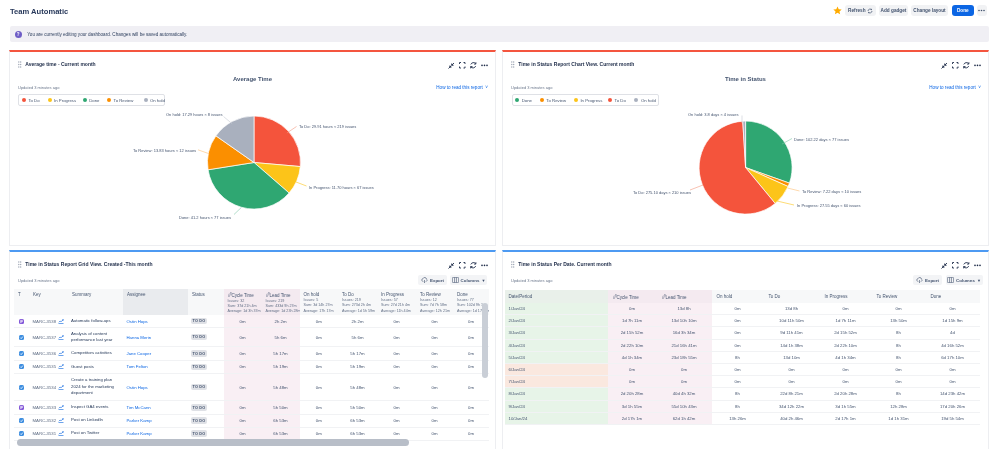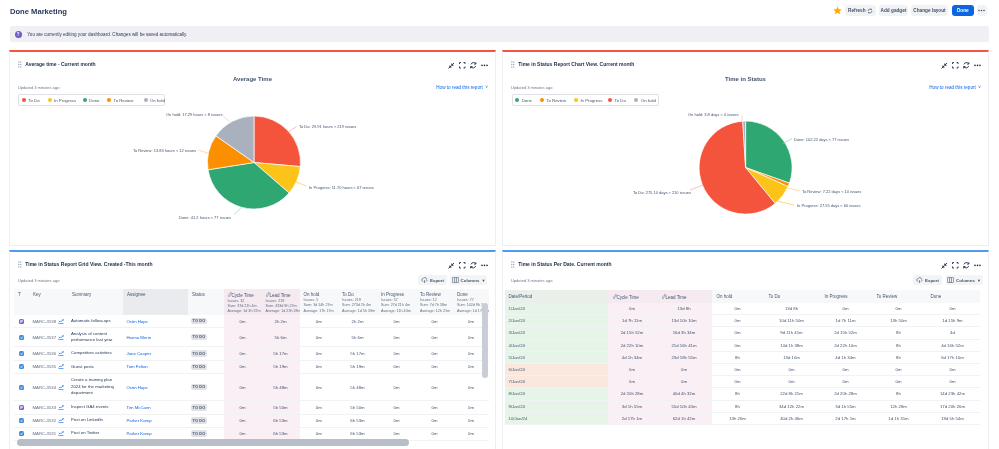--- a/index.html
+++ b/index.html
@@ -49,21 +49,21 @@
 .hname { font-size:4.5px; color:#44546F; }
 .hsub { font-size:3.7px; color:#626F86; margin-top:1.2px; }
 tr.h4r th { background:#F7F8F9; font-size:4.5px; font-weight:400; color:#44546F; vertical-align:middle; }
 tr.h4r th.greenh { background:#E9F0EA; }
 tr.h4r th.pinkh { background:#F4EAF0; }
 td.greenc { background:#E7F4E8; }
 td.peach { background:#FAE8DF; }
 </style>
 </head>
 <body>
-<h1 class="title">Done Marketing</h1>
+<h1 class="title">Team Automatic</h1>
 
 <svg class="abs" style="left:833px; top:6px;" width="9" height="9" viewBox="0 0 11 11">
   <path d="M5.5 0.6 L7 3.9 L10.6 4.3 L7.9 6.7 L8.7 10.2 L5.5 8.4 L2.3 10.2 L3.1 6.7 L0.4 4.3 L4 3.9 Z" fill="#FFAB00"></path>
 </svg>
 <div class="topbtn" style="left:845px; width:31px;">Refresh&nbsp;<svg width="6" height="6" viewBox="0 0 12 12">
       <path d="M2 6a4 4 0 0 1 7-2.5M10 6a4 4 0 0 1-7 2.5" stroke="#42526E" stroke-width="1.4" fill="none"></path>
       <path d="M9.5 0.8v3h-3z" fill="#42526E"></path>
       <path d="M2.5 11.2v-3h3z" fill="#42526E"></path>
     </svg></div>
 <div class="topbtn" style="left:879px; width:29px;">Add gadget</div>

